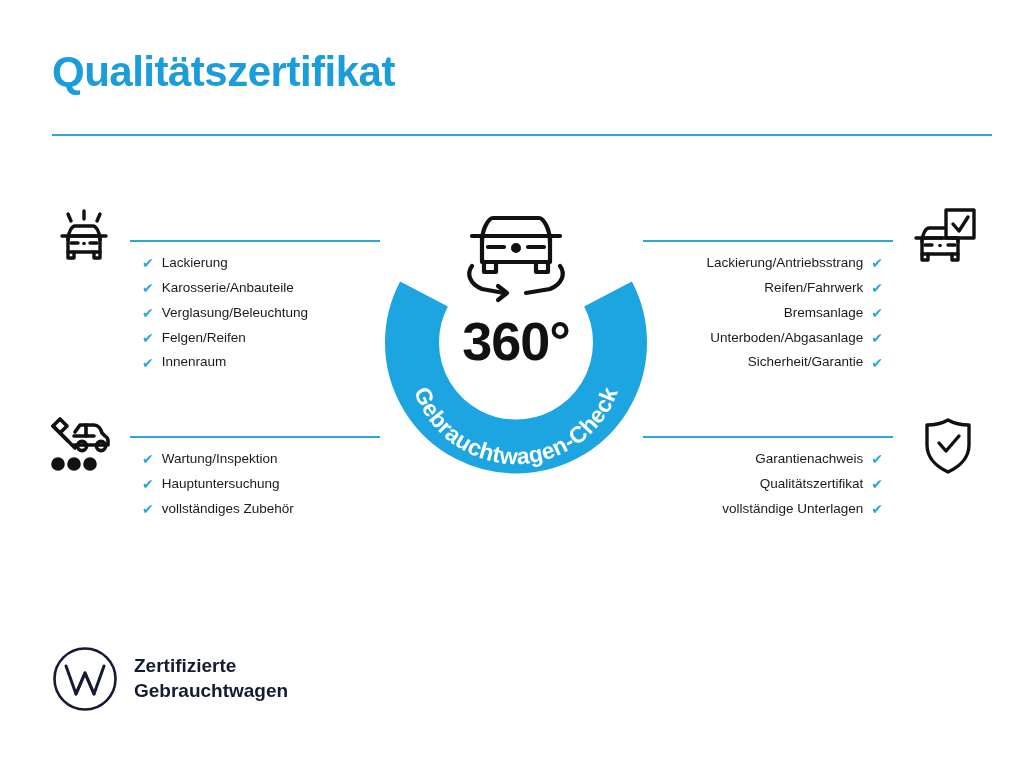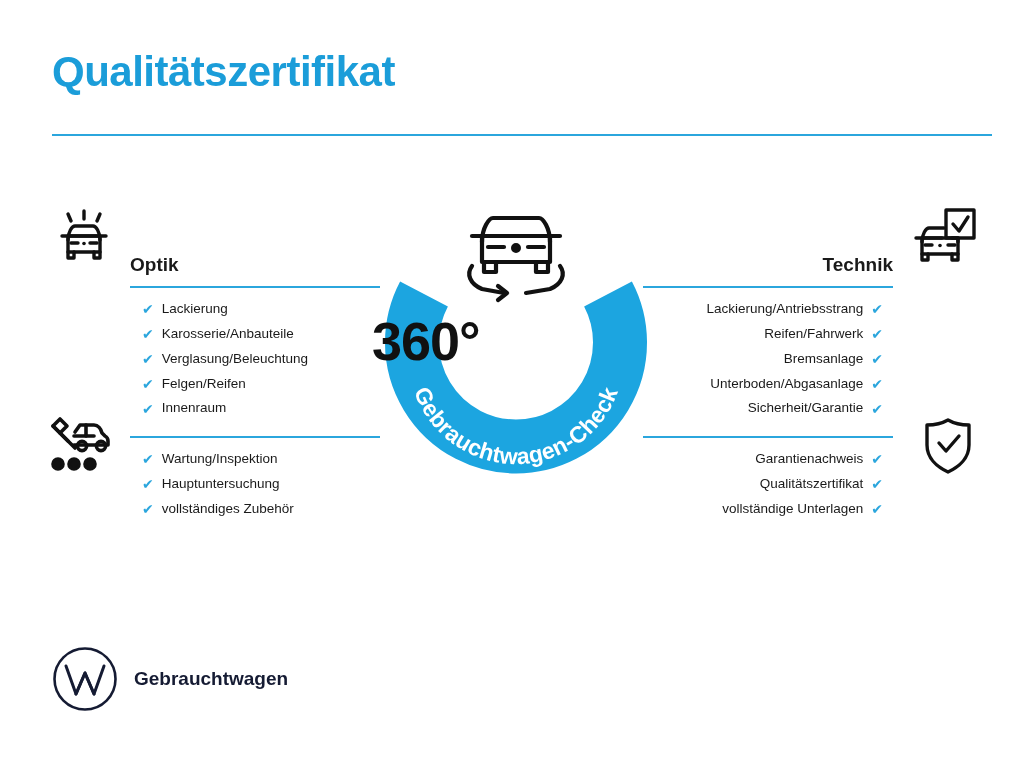--- a/index.html
+++ b/index.html
@@ -110,21 +110,21 @@
     top: 186px;
     width: 288px;
     height: 300px;
   }
   .badge svg { position: absolute; inset: 0; width: 100%; height: 100%; }
   .badge-value {
     position: absolute;
     left: 0;
     top: 124px;
     width: 288px;
-    text-align: left;
+    text-align: center;
     font-size: 54px;
     font-weight: bold;
     color: #111;
     letter-spacing: -1px;
   }
 
   
   .footer-logo {
     position: absolute;
     left: 52px;
@@ -161,23 +161,20 @@
       <rect x="20" y="32" width="32" height="16"></rect>
       <path d="M20 48 L20 54 L26 54 L26 48"></path>
       <path d="M46 48 L46 54 L52 54 L52 48"></path>
       <path d="M23 39 L30 39"></path>
       <path d="M42 39 L49 39"></path>
       <circle cx="36" cy="39.5" r="1.8" fill="#111" stroke="none"></circle>
     </svg>
   </div>
 
   <div class="block col-left" style="left:130px; top:232px; width:250px;">
-    <div class="head-row">
-      <span class="block-title">Optik</span>
-    </div>
     <div class="head-rule" style="width:250px;"></div>
     <div class="items">
       <div class="item">
         <span class="check">✔</span>
         <span>Lackierung</span>
       </div>
       <div class="item">
         <span class="check">✔</span>
         <span>Karosserie/Anbauteile</span>
       </div>
@@ -224,23 +221,20 @@
         <span>Hauptuntersuchung</span>
       </div>
       <div class="item">
         <span class="check">✔</span>
         <span>vollständiges Zubehör</span>
       </div>
     </div>
   </div>
 
   <div class="block col-right" style="left:643px; top:232px; width:250px;">
-    <div class="head-row">
-      <span class="block-title">Technik</span>
-    </div>
     <div class="head-rule" style="width:250px;"></div>
     <div class="items">
       <div class="item">
         <span>Lackierung/Antriebsstrang</span>
         <span class="check">✔</span>
       </div>
       <div class="item">
         <span>Reifen/Fahrwerk</span>
         <span class="check">✔</span>
       </div>
@@ -332,17 +326,18 @@
 
   <div class="footer-logo">
     <div class="vw-mark">
       <svg viewBox="0 0 66 66" fill="none" stroke="#151b33" stroke-width="3" stroke-linecap="round" stroke-linejoin="round">
         <circle cx="33" cy="33" r="30.5" stroke-width="2.6"></circle>
         <path d="M14 20 L24 48 L30 34 L33 27 L36 34 L42 48 L52 20"></path>
         <path d="M24 48 L33 27 L42 48"></path>
       </svg>
     </div>
     <div class="vw-text">
+      <div>Zertifizierte</div>
       <div>Gebrauchtwagen</div>
     </div>
   </div>
 
 </div>
 
 </body></html>

